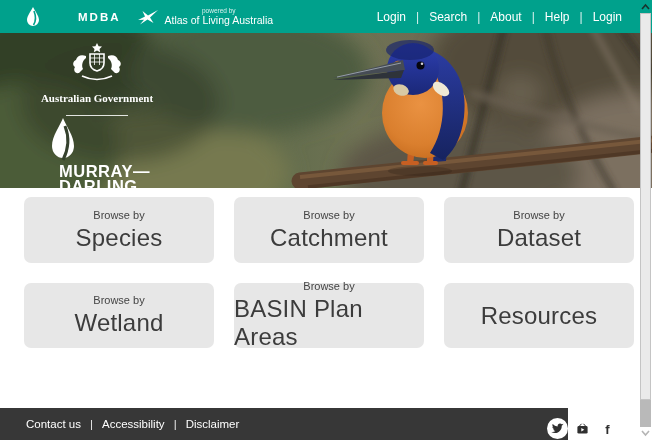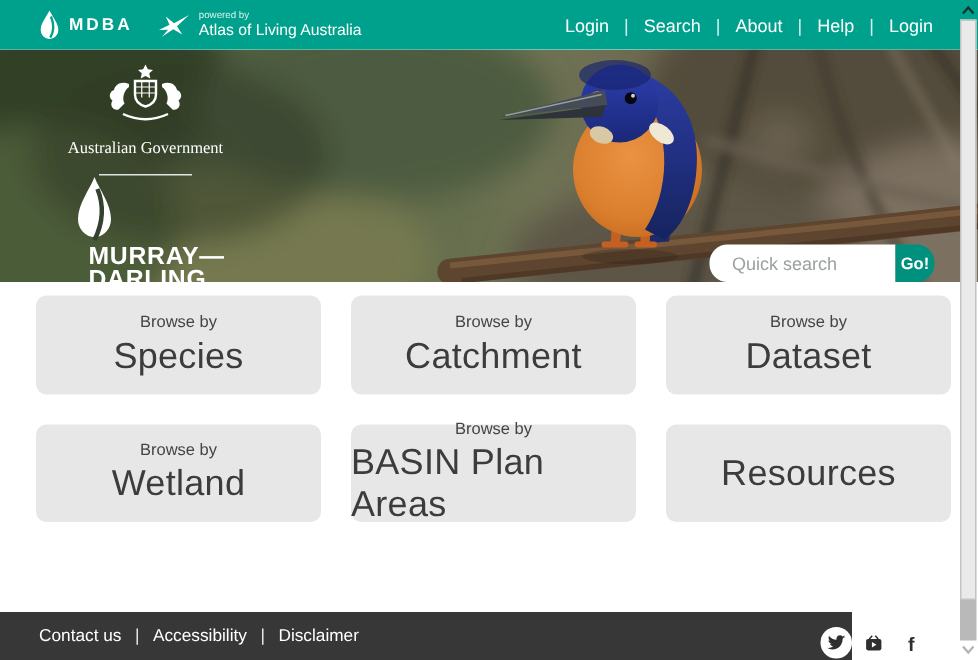--- a/index.html
+++ b/index.html
@@ -8,35 +8,35 @@
     position:relative;width:652px;height:440px;overflow:hidden;
     font-family:"Liberation Sans","DejaVu Sans",sans-serif;background:#fff;
   }
 
   
   .topbar{
     position:absolute;top:0;left:0;width:652px;height:33px;
     background:var(--accent,#00A18C);display:flex;align-items:center;
     color:#fff;z-index:5;
   }
-  .brand{display:flex;align-items:center;margin-left:27px;cursor:pointer;}
+  .brand{display:flex;align-items:center;margin-left:27px;cursor:pointer;gap:32px;}
   .brand-text{font-size:11.5px;font-weight:bold;letter-spacing:2px;margin-left:7px;}
-  .ala{display:flex;align-items:center;margin-left:16px;cursor:pointer;}
+  .ala{display:flex;align-items:center;margin-left:16px;cursor:pointer;text-align:center;}
   .powered{display:flex;flex-direction:column;margin-left:6px;line-height:1.15;}
   .powered-by{font-size:6.5px;opacity:.85;}
   .ala-name{font-size:10.5px;}
   .topnav{margin-left:auto;margin-right:28px;display:flex;align-items:center;font-size:12px;}
   .topnav a{color:#fff;text-decoration:none;padding:0 2px;cursor:pointer;}
   .nav-sep{margin:0 8px;opacity:.85;}
 
   
   .hero{position:absolute;top:33px;left:0;width:652px;height:155px;overflow:hidden;}
   .hero-art{position:absolute;top:0;left:0;}
   .gov-block{position:absolute;left:38px;top:10px;width:118px;text-align:center;color:#fff;}
-  .gov-title{font-family:"Liberation Serif","DejaVu Serif",serif;font-weight:normal;font-size:11px;margin-top:3px;white-space:nowrap;}
+  .gov-title{font-family:"Liberation Serif","DejaVu Serif",serif;font-weight:bold;font-size:11px;margin-top:3px;white-space:nowrap;}
   .gov-divider{width:62px;height:1px;background:rgba(255,255,255,.85);margin:11px auto 0;}
   .mdba-block{position:absolute;left:52px;top:85px;display:flex;align-items:flex-start;color:#fff;flex-direction:column;}
   .mdba-words{margin-left:7px;margin-top:2px;}
   .mdba-line{font-size:16.5px;font-weight:bold;letter-spacing:.5px;line-height:15px;white-space:nowrap;}
   .mdba-sub{font-size:6.3px;letter-spacing:3.1px;margin-top:4px;opacity:.95;white-space:nowrap;}
 
   .search-wrap{position:absolute;left:473px;top:130px;height:25px;display:flex;}
   .search-input{
     width:124px;height:25px;border:none;outline:none;border-radius:12px 0 0 12px;
     padding:0 6px 0 15px;font-size:12px;color:#555;background:#fff;
@@ -212,24 +212,20 @@
         <path d="M11 0 C8 8 0 18 0 28 a11 12 0 0 0 22 0 C22 18 14 8 11 0 Z" fill="#fff"></path>
         <path d="M13 8 C17 18 17 30 11 42" stroke="#35412e" stroke-width="3" fill="none"></path>
       </svg>
       <div class="mdba-words">
         <div class="mdba-line">MURRAY—</div>
         <div class="mdba-line">DARLING</div>
         <div class="mdba-sub">BASIN AUTHORITY</div>
       </div>
     </div>
 
-    <div class="search-wrap">
-      <input class="search-input" type="text" placeholder="Quick search" style="">
-      <button class="go-btn">Go!</button>
-    </div>
   </section>
 
   <main class="browse-grid">
     <div class="tile">
       <div class="tile-kicker">Browse by</div>
       <div class="tile-label">Species</div>
     </div>
     <div class="tile">
       <div class="tile-kicker">Browse by</div>
       <div class="tile-label">Catchment</div>

